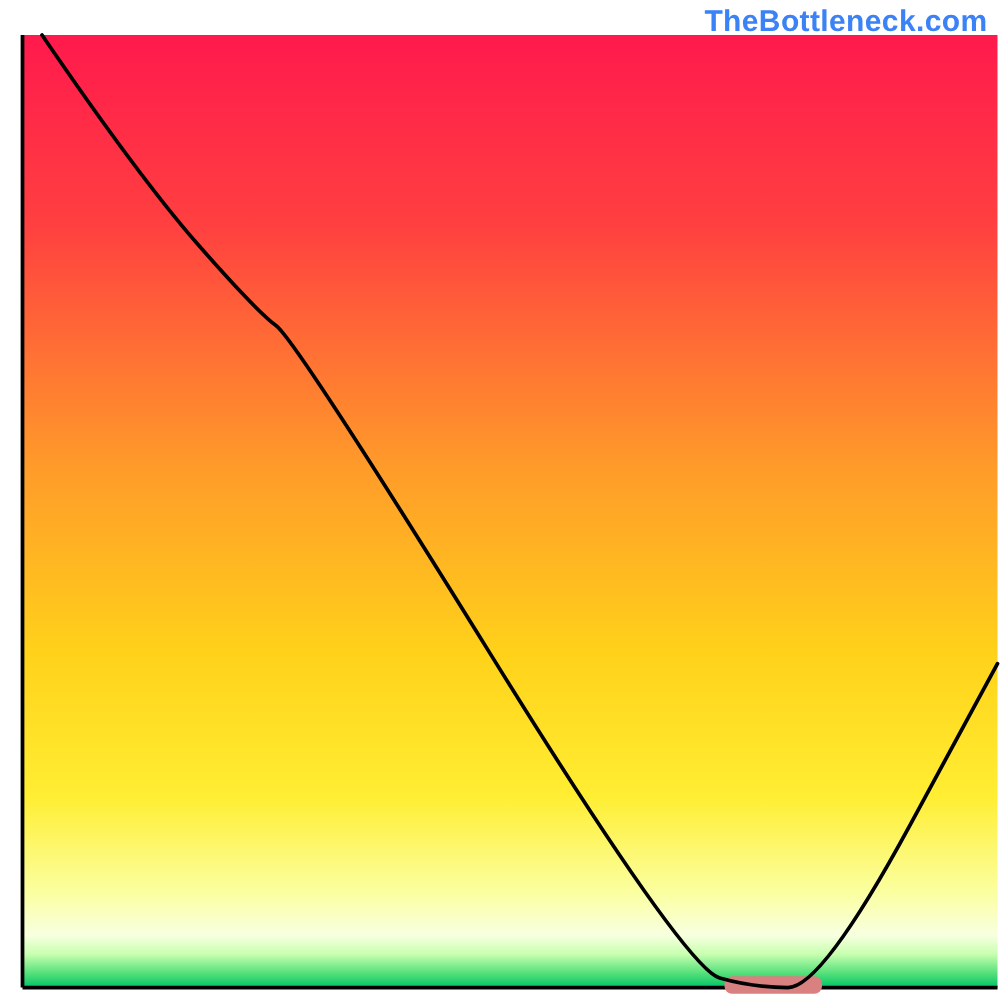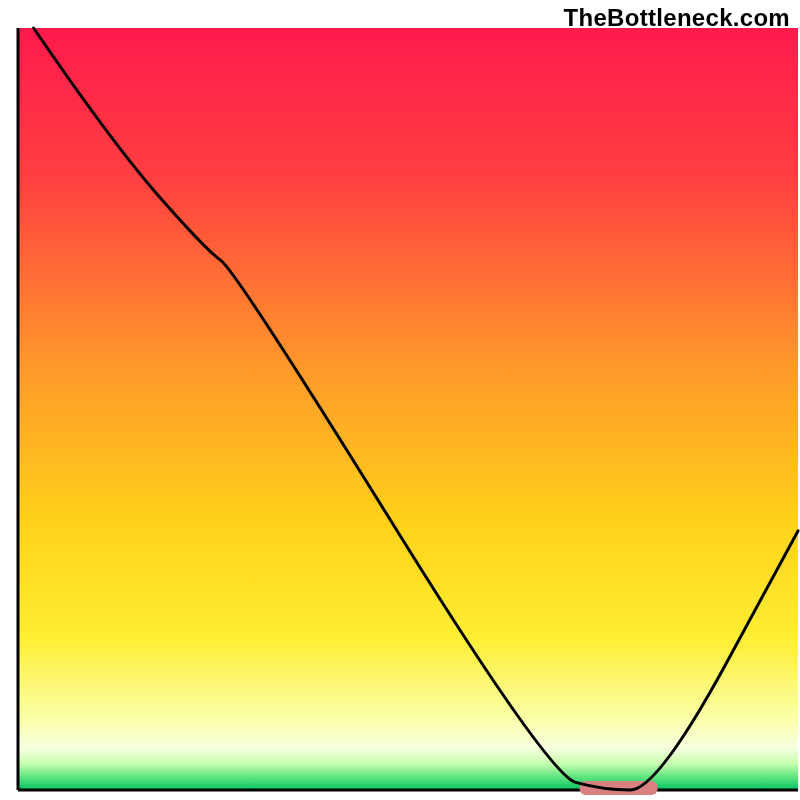--- a/index.html
+++ b/index.html
@@ -14,21 +14,21 @@
     position: relative;
     width: 800px;
     height: 800px;
   }
   .watermark {
     position: absolute;
     top: 4px;
     right: 10px;
     font-size: 24px;
     font-weight: 600;
-    color: #000000;
+    color: #3b82f6;
     letter-spacing: 0.3px;
   }
   svg {
     position: absolute;
     top: 0;
     left: 0;
   }
 </style>
 </head>
 <body>

